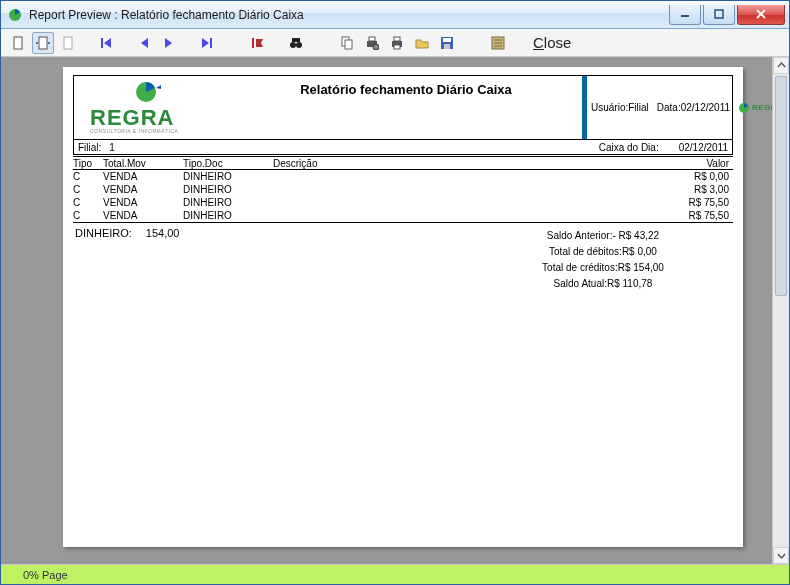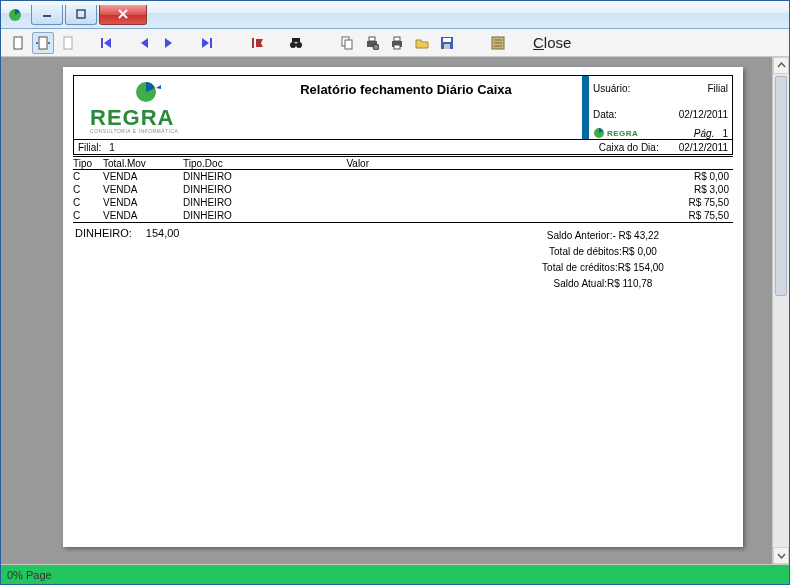--- a/index.html
+++ b/index.html
@@ -29,21 +29,21 @@
   .vscroll .arrow { height:17px; background:#f2f2f2; border:1px solid #cfcfcf; margin:0; display:flex; align-items:center; justify-content:center; cursor:pointer; }
   .vscroll .track { flex:1; position:relative; }
   .vscroll .thumb { position:absolute; left:2px; right:2px; top:2px; height:220px; background:#d0d8e2; border:1px solid #a9b8c9; border-radius:2px; cursor:pointer; }
 
   .page { width:680px; height:480px; background:#fff; margin:0 auto; box-shadow:2px 2px 4px rgba(0,0,0,.35); padding:8px 10px; color:#000; }
 
   
   .rpt-head { display:flex; border:1px solid #000; height:65px; }
   .rpt-logo { width:155px; display:flex; flex-direction:column; align-items:center; justify-content:center; }
   .rpt-title { flex:1; display:flex; align-items:flex-start; justify-content:center; font-weight:bold; font-size:13px; padding-top:6px; border-left:1px solid transparent; }
-  .rpt-meta { width:150px; border-left:7px solid #0369a1; font-size:10px; display:flex; flex-direction:column; }
+  .rpt-meta { width:150px; border-left:5px solid #0369a1; font-size:10px; display:flex; flex-direction:row; }
   .rpt-meta-row { flex:1; display:flex; align-items:center; padding:0 4px; justify-content:space-between; }
   .rpt-meta-row .r { text-align:right; }
   .rpt-meta-last { display:flex; align-items:center; padding:0 4px; justify-content:space-between; }
   .smalllogo { display:flex; align-items:center; gap:2px; }
   .smalllogo .t { color:#2a8a3a; font-weight:bold; font-size:8px; letter-spacing:.5px; }
 
   
   .filial-row { display:flex; border:1px solid #000; border-top:none; height:15px; font-size:10px; align-items:center; padding:0 4px; }
   .filial-row .grow { flex:1; }
 
@@ -58,38 +58,39 @@
   .tbl-row { display:flex; font-size:10px; height:13px; align-items:center; }
 
   .totals-wrap { display:flex; border-top:1px solid #000; padding-top:4px;}
   .payline { width:260px; display:flex; gap:14px; font-size:11px; padding-left:2px; }
   .payline .pl-lbl { font-weight:normal; }
   .payline .pl-val { }
   .sums { margin-left:auto; width:260px; font-size:10px; }
   .sum-row { display:flex; justify-content:center; height:16px; align-items:center; }
 
   
-  .status { height:20px; background:#22c55e; border-top:1px solid #c9c9c9; display:flex; align-items:center; padding:0 6px; font-size:11px; color:#333; }
+  .status { height:20px; background:#bef264; border-top:1px solid #c9c9c9; display:flex; align-items:center; padding:0 22px; font-size:11px; color:#333; }
 
   
   .logo-regra-txt { font-family: Arial, sans-serif; font-weight:bold; font-size:22px; fill:#2a8a3a; letter-spacing:1px; }
   .logo-sub { font-size:5px; fill:#8a8a8a; letter-spacing:.5px; }
 </style>
 </head>
 <body>
 
 <div class="window">
 
   <div class="titlebar">
     <span class="title-icon">
       <svg width="14" height="14" viewBox="0 0 14 14">
           <circle cx="7" cy="7" r="6" fill="#3fae49"></circle>
           <path d="M7 7 L7 1 A6 6 0 0 1 12 4 Z" fill="#0b5ea8"></path>
         </svg>
     </span>
+    <span class="title-text">Report Preview : Relatório fechamento Diário Caixa</span>
     <div class="win-btns">
       <div class="win-btn">
         <svg width="10" height="10">
             <rect x="1" y="6" width="8" height="2" fill="#2a4f7a"></rect>
           </svg>
       </div>
       <div class="win-btn">
         <svg width="10" height="10">
             <rect x="1" y="1" width="8" height="8" fill="none" stroke="#2a4f7a" stroke-width="1.5"></rect>
           </svg>
@@ -262,20 +263,21 @@
         <span class="grow"></span>
         <span>Caixa do Dia:</span>
         <span style="width:20px"></span>
         <span>02/12/2011</span>
       </div>
 
       <div class="tbl-head">
         <div class="c-tipo">Tipo</div>
         <div class="c-mov">Total.Mov</div>
         <div class="c-doc">Tipo.Doc</div>
+        <div class="c-desc">Descrição</div>
         <div class="c-val">Valor</div>
       </div>
 
       <div id="rows">
           <div class="tbl-row">
             <div class="c-tipo">C</div>
             <div class="c-mov">VENDA</div>
             <div class="c-doc">DINHEIRO</div>
             <div class="c-desc"></div>
             <div class="c-val">R$ 0,00</div>

